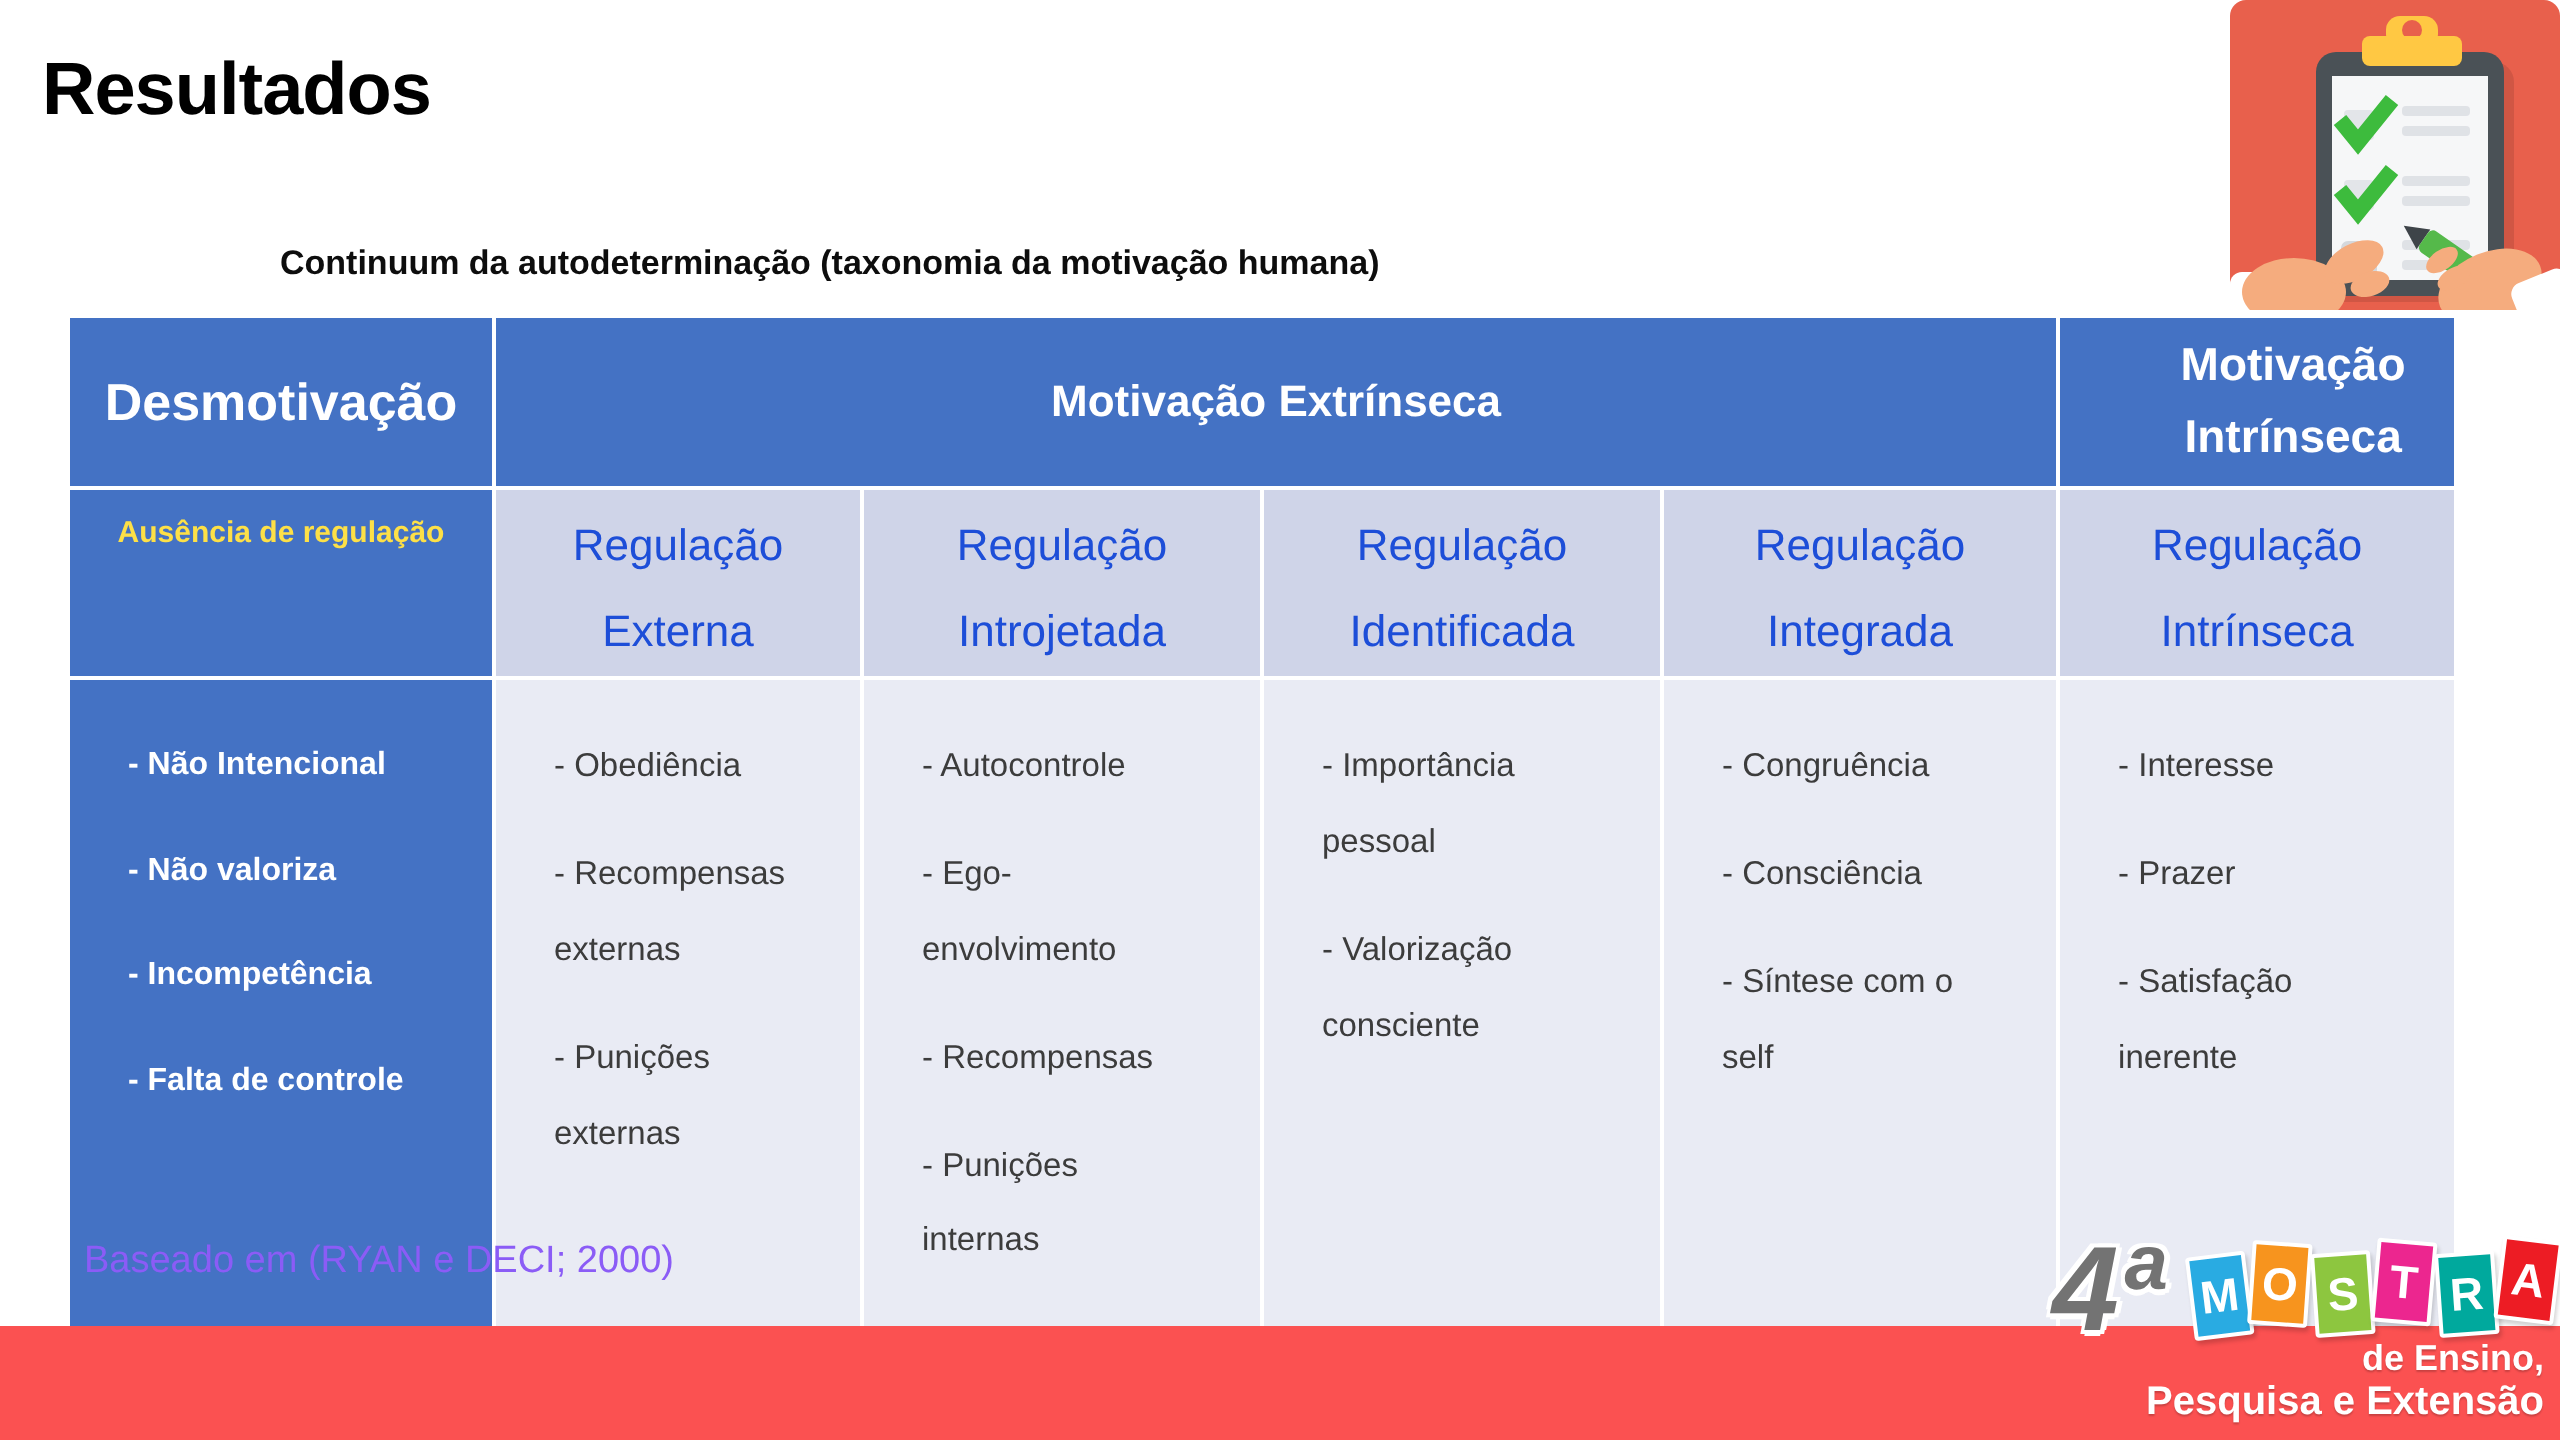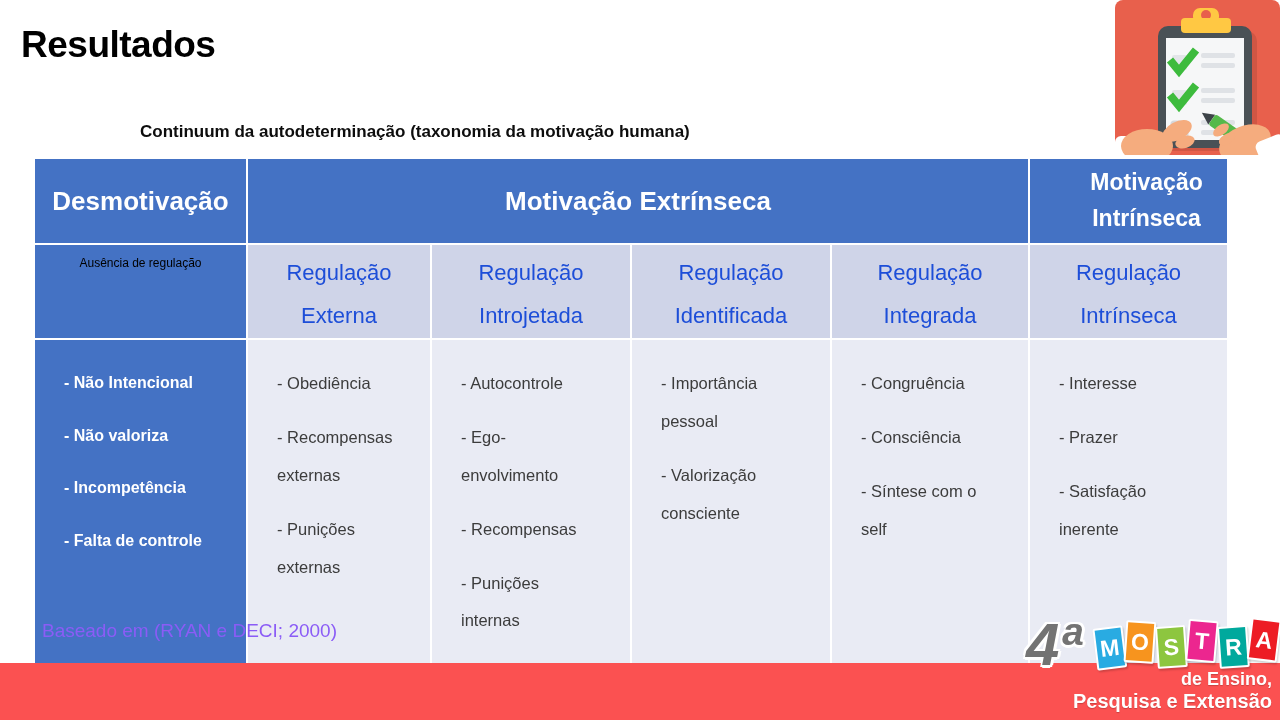--- a/index.html
+++ b/index.html
@@ -15,27 +15,27 @@
               color: #0d0d0d; }
 
   
   table.ct { position: absolute; left: 33px; top: 157px; width: 1194px;
              border-collapse: collapse; table-layout: fixed; }
   table.ct td { border: 2px solid #ffffff; overflow: hidden; }
 
   .r-head td { height: 86px; vertical-align: middle; text-align: center;
                background: #4472c4; color: #fff; font-weight: 700; }
   .head1 { font-size: 26px; }
-  .head2 { font-size: 26px; }
+  .head2 { font-size: 22px; }
   .head3 { font-size: 23px; white-space: pre-line; line-height: 1.55; padding-left: 36px; }
 
   .r-sub td { height: 74px; vertical-align: top; text-align: center;
               padding-top: 7px; font-size: 22px; color: #1d4ed8;
               background: #cfd4e8; white-space: pre-line; line-height: 1.95; }
-  .r-sub td.c-blue { background: #4472c4; color: #000000; font-weight: 400; font-size: 12px; }
+  .r-sub td.c-blue { background: #4472c4; color: #fde047; font-weight: 700; font-size: 15px; }
 
   .r-body td { height: 296px; vertical-align: top; text-align: left;
                background: #e9ebf4; padding: 9px 13px; }
   .r-body td.c-blue { background: #4472c4; }
   .r-body p { margin: 16px; font-size: 16.5px; color: #3c3c3c; line-height: 2.3;
               white-space: pre-line; }
   .r-body td.c-blue p { color: #ffffff; font-weight: 700; font-size: 16px; }
 
   .source-note { position: absolute; left: 42px; top: 620px; font-size: 19px; color: #8b5cf6; }
 

